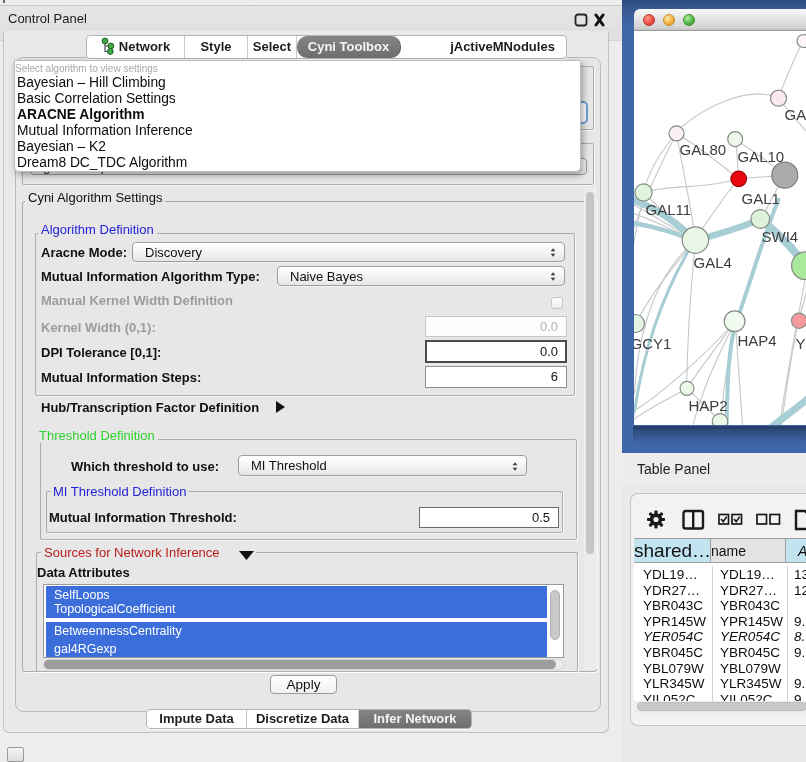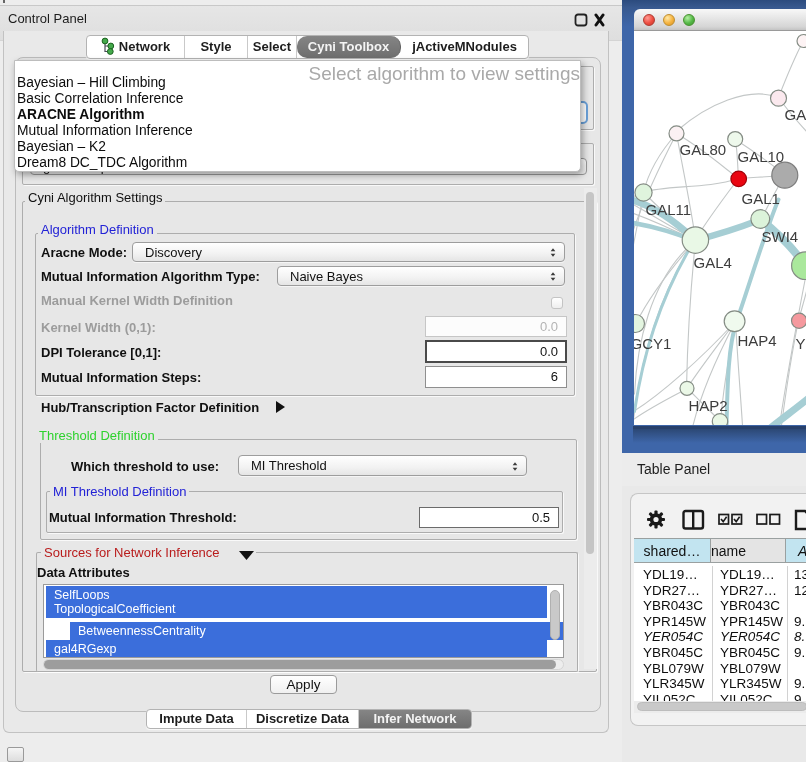--- a/index.html
+++ b/index.html
@@ -45,22 +45,22 @@
   color:#fff; font-size:12.5px; line-height:18px; padding-left:8px; }
 .sbthumb { position:absolute; background:#a9a9a9; border-radius:5px; }
 
 #applybtn { left:270px; top:675px; width:67px; height:19px; background:linear-gradient(#ffffff,#f0f0f0);
   border:1px solid #9b9b9b; border-radius:4px; font-size:13.5px; color:#111;
   text-align:center; line-height:17px; }
 
 #popup { left:14px; top:60px; width:567px; height:112px; background:#fff;
   border:1px solid #bdbdbd; border-radius:0 0 5px 5px;
   box-shadow:2px 3px 7px rgba(0,0,0,.35); z-index:50; }
-#popup .hdr { position:absolute; left:0; width:100%; text-align:right; color:#a9a9a9;
-  font-size:19px; top:2px;padding-left:45px; }
+#popup .hdr { position:absolute; left:0; width:100%; text-align:left; color:#a9a9a9;
+  font-size:10px; top:2px; }
 #popup .it { position:absolute; left:2px; font-size:13.8px; color:#0c0c0c; white-space:nowrap; }
 
 #desktop { left:622px; top:0; width:184px; height:762px;
   background:linear-gradient(180deg,#2c4b7e 0%,#38598f 1%,#3e66a9 3.5%,#3e66a9 100%); }
 #netwin-tb { position:absolute; left:12px; top:9px; width:172px; height:22px;
   background:linear-gradient(#f8f8f8,#d5d5d5 85%,#c3c3c3);
   border-radius:6px 0 0 0; border-bottom:1px solid #9a9a9a; }
 .tl { position:absolute; top:5px; width:12px; height:12px; border-radius:50%; }
 #netcanvas { position:absolute; left:12px; top:31px; width:172px; height:394px; background:#fff; }
 #tpbar { position:absolute; left:0px; top:453px; width:184px; height:33px; background:#ececec;
@@ -90,21 +90,21 @@
   <div class="s" style="width:98px;"><svg width="14" height="18" viewBox="0 0 14 18" style="vertical-align:-4px;margin-right:4px;">
         <path d="M4 4 V14.5 H9" stroke="#4a4a58" stroke-width="1.2" fill="none"></path>
         <path d="M4 9 H9.5" stroke="#4a4a58" stroke-width="1.2" fill="none"></path>
         <circle cx="4" cy="4" r="2.9" fill="#44a94b" stroke="#1d6321" stroke-width="1"></circle>
         <circle cx="9.8" cy="9" r="2.9" fill="#44a94b" stroke="#1d6321" stroke-width="1"></circle>
         <circle cx="9.3" cy="14.5" r="2.9" fill="#44a94b" stroke="#1d6321" stroke-width="1"></circle>
       </svg>Network</div>
   <div class="s" style="width:63px;">Style</div>
   <div class="s" style="width:49px;">Select</div>
   <div class="s sel" style="width:104px;border-radius:10px;">Cyni Toolbox</div>
-  <div class="s" style="width:127px;">jActiveMNodules</div>
+  <div class="s" style="width:127px;margin-left:38px;">jActiveMNodules</div>
 </div>
 
 <div class="abs group" style="left:22px;top:66px;width:572px;height:64px;"></div>
 <div class="abs" style="left:30px;top:101px;width:558px;height:23px;border:2.5px solid #6ba1d9;border-radius:5px;background:#fff;"></div>
 <div class="abs group" style="left:22px;top:143px;width:572px;height:42px;"></div>
 <div class="abs" style="left:30px;top:158px;width:557px;height:17px;border:1px solid #999;border-radius:4px;background:linear-gradient(#fdfdfd,#e9e9e9);font-size:13px;color:#111;padding-left:12px;line-height:16px;">gal4RGexp</div>
 
 <div class="abs group" style="left:22px;top:201px;width:575px;height:471px;"></div>
 <div class="abs gtitle" style="left:25px;top:190px;color:#111;">Cyni Algorithm Settings</div>
 
@@ -160,42 +160,42 @@
 
 <div class="abs group" style="left:36px;top:552px;width:542px;height:120px;border-bottom:none;"></div>
 <div class="abs gtitle" style="left:41px;top:545px;color:#b91c1c;">Sources for Network Inference</div>
 <svg class="abs" style="left:222px;top:549px;background:#e7e7e7;" width="34" height="12" viewBox="0 0 34 12">
     <path d="M17 2 L32 2 L24.5 11 Z" fill="#111"></path>
   </svg>
 <label class="fl" style="left:37px;top:565px;">Data Attributes</label>
 <div class="abs" id="attrlist">
   <div class="lrow" style="top:1px;">SelfLoops</div>
   <div class="lrow" style="top:15px;">TopologicalCoefficient</div>
-  <div class="lrow" style="top:37px;margin-left:24px;">BetweennessCentrality</div>
+  <div class="lrow" style="top:37px;">BetweennessCentrality</div>
   <div class="lrow" style="top:55px;">gal4RGexp</div>
   <div class="sbthumb" style="left:506px;top:5px;width:10px;height:50px;background:#c9c9c9;border:1px solid #b0b0b0;"></div>
 </div>
 
 <div class="abs" style="left:43px;top:659px;width:521px;height:11px;background:#ededed;border:1px solid #d5d5d5;border-radius:6px;"></div>
 <div class="abs sbthumb" style="left:44px;top:660px;width:512px;height:9px;background:#9d9d9d;"></div>
 
 <div class="abs" id="applybtn">Apply</div>
 
 <div class="abs seg" style="left:146px;top:709px;height:20px;">
   <div class="s" style="width:100px;line-height:18px;">Impute Data</div>
   <div class="s" style="width:112px;line-height:18px;">Discretize Data</div>
   <div class="s sel" style="width:112px;line-height:18px;">Infer Network</div>
 </div>
 
 <div class="abs" style="left:7px;top:747px;width:17px;height:15px;border:1px solid #9a9a9a;background:linear-gradient(#f5f5f5,#ddd);border-radius:2px;"></div>
 
 <div class="abs" id="popup">
   <div class="hdr">Select algorithm to view settings</div>
   <div class="it" style="top:14px;">Bayesian – Hill Climbing</div>
-  <div class="it" style="top:30px;">Basic Correlation Inference</div>
+  <div class="it" style="top:30px;">Basic Correlation Settings</div>
   <div class="it bold" style="top:46px;">ARACNE Algorithm</div>
   <div class="it" style="top:62px;">Mutual Information Inference</div>
   <div class="it" style="top:78px;">Bayesian – K2</div>
   <div class="it" style="top:94px;">Dream8 DC_TDC Algorithm</div>
 </div>
 
 <div class="abs" id="desktop">
 
   <div id="netwin-tb">
     <div class="tl" style="left:9px;background:radial-gradient(circle at 35% 30%, #ff9a94, #ee4d40 55%, #c43a2e);border:0.5px solid #b03a30;"></div>
@@ -326,21 +326,21 @@
 
       <g stroke="#1a1a1a" stroke-width="1.7" fill="none">
         <rect x="112" y="7.5" width="9.5" height="9.5"></rect>
         <rect x="125" y="7.5" width="9.5" height="9.5"></rect>
       </g>
 
       <path d="M151 4 h9 l5 5 v13 h-14 z" fill="none" stroke="#1a1a1a" stroke-width="2.4"></path>
     </svg>
 
     <div class="abs" style="left:3px;top:44px;width:173px;height:166px;overflow:hidden;background:#fff;">
-      <div class="abs" style="left:0;top:0;width:77px;height:25px;background:#c2e4f0;border:1px solid #9aa0a0;border-left:none;text-align:center;font-size:14px;line-height:24px;color:#111;">shared…</div>
+      <div class="abs" style="left:0;top:0;width:77px;height:25px;background:#c2e4f0;border:1px solid #9aa0a0;border-left:none;text-align:center;font-size:19px;line-height:24px;color:#111;">shared…</div>
       <div class="abs" style="left:77px;top:0;width:75px;height:25px;background:#e4e4e4;border:1px solid #9aa0a0;border-left:none;text-align:left;font-size:14px;line-height:24px;color:#111;">name</div>
       <div class="abs" style="left:152px;top:0;width:40px;height:25px;background:#c2e4f0;border:1px solid #9aa0a0;border-left:none;font-size:14px;line-height:24px;color:#111;padding-left:12px;font-style:italic;">A</div>
       <div class="abs" style="left:0;top:28px;width:173px;height:138px;font-size:13.5px;color:#0e0e0e;">
         <div class="abs" style="left:77.5px;top:0;width:1px;height:141px;background:#d2d2d2;"></div>
         <div class="abs" style="left:152.5px;top:0;width:1px;height:141px;background:#d2d2d2;"></div>
         <div class="abs trow" style="top:1px;">   
             <span class="c1">YDL19…</span>
             <span class="c2">YDL19…</span>
             <span class="c3">13</span>
           </div>

